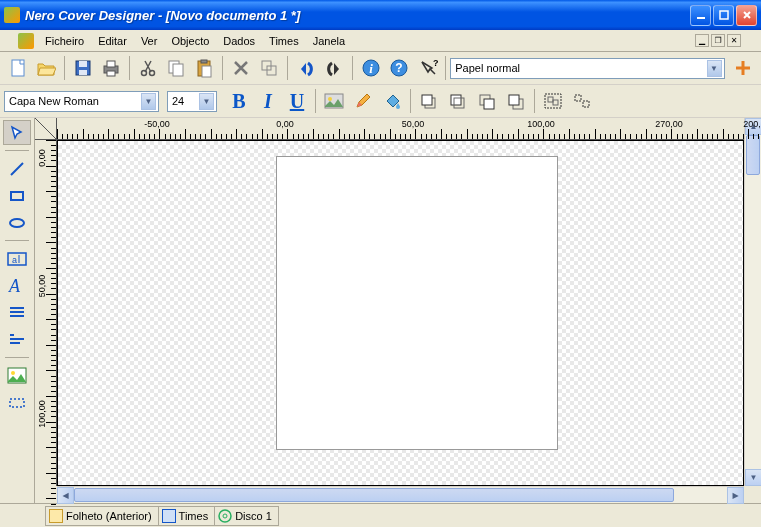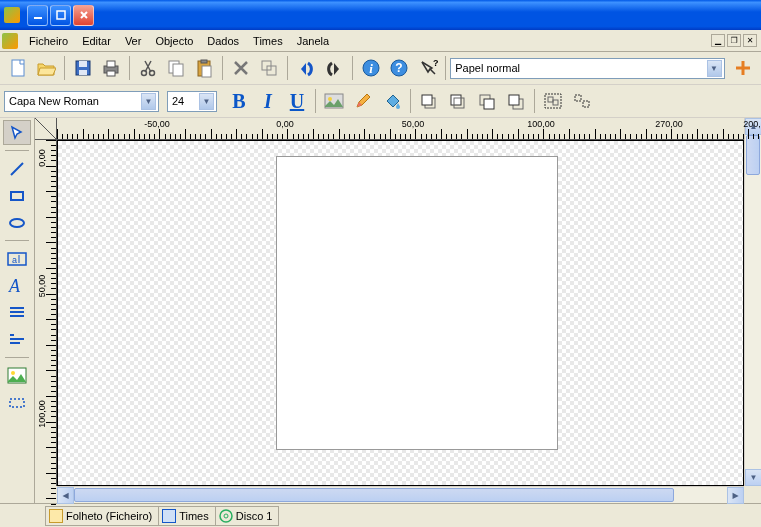--- a/index.html
+++ b/index.html
@@ -7,21 +7,21 @@
 
 
 .titlebar { height: 30px; background: linear-gradient(to bottom, #0058e6 0%, #3d91ff 8%, #0054e3 40%, #0054e3 88%, #003bc4 100%); display: flex; align-items: center; padding: 0 4px; color: white; font-weight: bold; font-size: 13px; }
 .titlebar .app-icon { width: 16px; height: 16px; margin-right: 5px; background: linear-gradient(135deg, #8bc34a, #ff9800); border-radius: 2px; }
 .titlebar .title { flex: 1; font-style: italic; text-shadow: 1px 1px 1px rgba(0,0,0,0.3); }
 .titlebar .winbtn { width: 21px; height: 21px; margin-left: 2px; border-radius: 3px; border: 1px solid rgba(255,255,255,0.5); display: flex; align-items: center; justify-content: center; font-family: Arial; font-weight: bold; font-size: 12px; color: white; }
 .winbtn.min, .winbtn.max { background: linear-gradient(to bottom, #3d91ff, #0054e3); }
 .winbtn.close { background: linear-gradient(to bottom, #f4a090, #e04330); }
 
 
-.menubar { height: 22px; background: #ece9d8; display: flex; align-items: center; padding: 0 2px; border-bottom: 1px solid #aca899; }
+.menubar { height: 22px; background: #ece9d8; display: flex; align-items: center; padding: 0 18px; border-bottom: 1px solid #aca899; }
 .menubar .app-icon2 { width: 16px; height: 16px; margin-right: 4px; background: linear-gradient(135deg, #8bc34a, #ff9800); border-radius: 2px; }
 .menubar .menuitem { padding: 3px 7px; cursor: default; }
 .menubar .mdi-controls { margin-left: auto; display: flex; gap: 2px; align-items: center; padding-right: 2px; }
 .mdi-btn { width: 14px; height: 13px; border: 1px solid #aca899; background: #ece9d8; font-size: 8px; display: flex; align-items: center; justify-content: center; cursor: default; font-family: Arial; }
 
 
 .toolbar { background: #ece9d8; display: flex; align-items: center; padding: 2px 4px; border-bottom: 1px solid #d4d0c8; gap: 1px; }
 .tbtn { width: 28px; height: 28px; display: flex; align-items: center; justify-content: center; border: 1px solid transparent; cursor: default; }
 .tsep { width: 1px; height: 24px; background: #aca899; margin: 0 3px; }
 .combo { height: 21px; border: 1px solid #7f9db9; background: white; display: flex; align-items: center; padding: 0 2px 0 4px; }
@@ -63,20 +63,21 @@
 
 .fmt-toolbar .bold-i { font-family: 'Times New Roman'; font-size: 20px; font-weight: bold; color: #0a56c8; }
 .fmt-toolbar .italic-i { font-family: 'Times New Roman'; font-size: 20px; font-style: italic; font-weight: bold; color: #0a56c8; }
 .fmt-toolbar .underline-i { font-family: 'Times New Roman'; font-size: 20px; font-weight: bold; text-decoration: underline; color: #0a56c8; }
 </style>
 </head>
 <body>
 
 <div class="titlebar">
   <div class="app-icon"></div>
+  <div class="title">Nero Cover Designer - [Novo documento 1 *]</div>
   <div class="winbtn min">
     <svg width="10" height="10">
         <rect x="1" y="7" width="8" height="2" fill="white"></rect>
       </svg>
   </div>
   <div class="winbtn max">
     <svg width="10" height="10">
         <rect x="1" y="1" width="8" height="8" fill="none" stroke="white" stroke-width="1.5"></rect>
       </svg>
   </div>
@@ -597,21 +598,21 @@
       <div class="thumb"></div>
       <div class="sbtn" style="right:0">▶</div>
     </div>
     <div class="scroll-corner"></div>
   </div>
 </div>
 
 <div class="doctabs">
   <div class="doctab">
     <div class="tabicon" style="border-color:#c89b2c;background:#fde9a9"></div>
-    <span>Folheto (Ficheiro)</span>
+    <span>Folheto (Anterior)</span>
   </div>
   <div class="doctab">
     <div class="tabicon" style="border-color:#1556c8;background:#cfe0f7"></div>
     <span>Times</span>
   </div>
   <div class="doctab">
     <svg class="tabicon" width="14" height="14" style="border:none">
         <circle cx="7" cy="7" r="6" fill="none" stroke="#27ae60" stroke-width="1.5"></circle>
         <circle cx="7" cy="7" r="2" fill="none" stroke="#27ae60"></circle>
       </svg>

